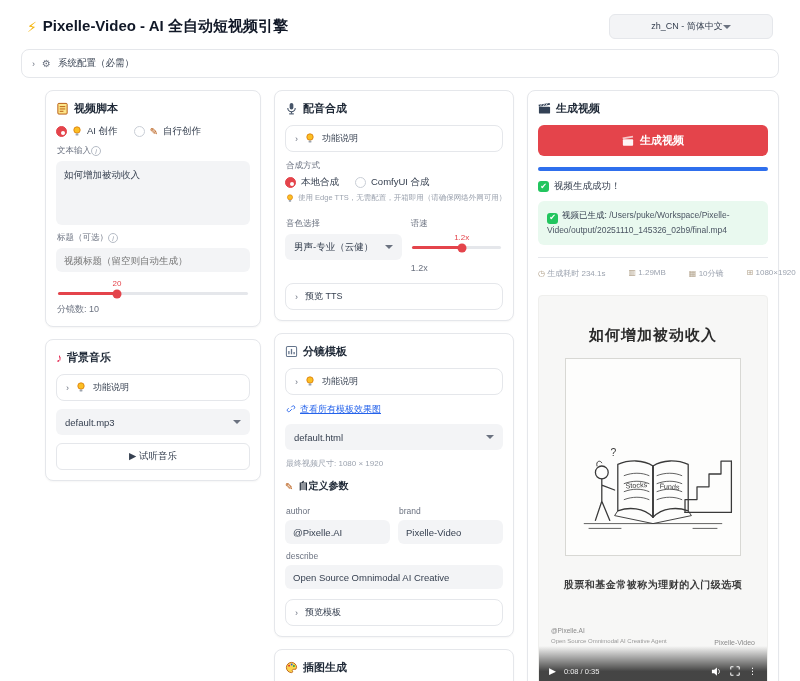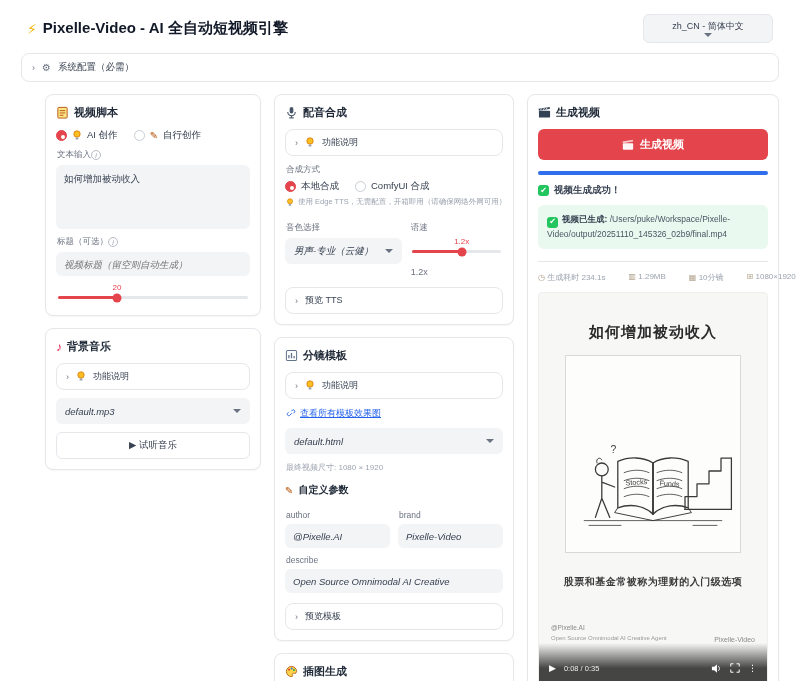--- a/index.html
+++ b/index.html
@@ -4,21 +4,21 @@
 <style>
   html,body{margin:0;padding:0;width:800px;height:681px;overflow:hidden;background:#ffffff;
     font-family:"Liberation Sans","DejaVu Sans",sans-serif;color:#1f2937;}
   *{box-sizing:border-box;}
   .page{padding:12px 21px 10px;}
   
   .topbar{display:flex;justify-content:space-between;align-items:center;margin:2px 6px 10px;}
   .app-title{font-size:15px;font-weight:bold;color:#111827;display:flex;align-items:center;gap:6px;}
   .bolt{color:#f5b40a;font-size:14px;}
   .lang-select{background:#f3f4f6;border:1px solid #e5e7eb;border-radius:6px;font-size:9px;
-    color:#374151;padding:5px 10px;width:130px;display:flex;justify-content:center;align-items:center;cursor:pointer;flex-direction:column;}
+    color:#374151;padding:5px 10px;width:164px;display:flex;justify-content:center;align-items:center;cursor:pointer;}
   
   .accordion{border:1px solid #e5e7eb;border-radius:8px;padding:7px 10px;font-size:9.5px;color:#374151;
     display:flex;gap:7px;align-items:center;margin-bottom:12px;background:#fff;cursor:pointer;}
   .chev{color:#6b7280;font-size:9px;}
   .gear{color:#6b7280;font-size:10px;}
   .mini-acc{border:1px solid #e5e7eb;border-radius:8px;padding:6px 9px;font-size:9px;color:#374151;
     display:flex;gap:7px;align-items:center;margin-bottom:8px;background:#fff;cursor:pointer;}
   
   .columns{display:flex;gap:13px;align-items:flex-start;}
   .col1{width:240px;flex:none;padding-left:24px;}
@@ -29,23 +29,23 @@
   .gtitle{font-size:11px;font-weight:bold;color:#1f2937;display:flex;align-items:center;gap:5px;margin-bottom:9px;}
   .gicon{width:13px;height:13px;flex:none;display:inline-flex;}
   
   .flabel{font-size:8.5px;color:#6b7280;margin:7px 1px 4px;display:flex;align-items:center;}
   .info{width:10px;height:10px;border:1px solid #b6bcc6;border-radius:50%;color:#9ca3af;font-size:7px;
     display:inline-flex;align-items:center;justify-content:center;font-style:italic;flex:none;}
   .info::before{content:"i";}
   .tbox{background:#f3f4f6;border:none;border-radius:6px;font-size:9.5px;padding:7px 8px;width:100%;
     color:#374151;font-family:inherit;resize:none;display:block;}
   textarea.tbox{height:64px;line-height:1.5;}
-  input.tbox{height:24px;font-style:italic;}
+  input.tbox{height:24px;}
   .drop{background:#f3f4f6;border-radius:6px;padding:0 9px;height:26px;font-size:9.5px;display:flex;
-    justify-content:space-between;align-items:center;color:#374151;cursor:pointer;font-style:italic;}
+    justify-content:space-between;align-items:center;color:#374151;cursor:pointer;}
   .caret{width:0;height:0;border-left:4px solid transparent;border-right:4px solid transparent;border-top:4px solid #6b7280;}
   
   .radrow{display:flex;gap:16px;align-items:center;margin-bottom:4px;font-size:9.5px;color:#374151;}
   .radio{width:11px;height:11px;border-radius:50%;border:1px solid #c9ced6;background:#fff;position:relative;flex:none;cursor:pointer;}
   .radio.sel{background:#e4444b;border-color:#e4444b;}
   .radio.sel::after{content:"";position:absolute;left:3.5px;top:3.5px;width:4px;height:4px;border-radius:50%;background:#fff;}
   .ritem{display:flex;align-items:center;gap:5px;cursor:pointer;justify-content:space-between;}
   
   .sliderwrap{position:relative;margin:20px 2px 6px;}
   .sliderval{position:absolute;top:-13px;font-size:8px;color:#e4444b;transform:translateX(-50%);}
@@ -62,28 +62,28 @@
   
   .half-row{display:flex;gap:8px;}
   .half{flex:1;min-width:0;}
   
   .linkrow{display:flex;align-items:center;gap:4px;margin:2px 1px 8px;}
   .bluelink{font-size:9px;color:#2563eb;text-decoration:underline;cursor:pointer;}
   .subhead{font-size:10px;font-weight:bold;color:#1f2937;display:flex;align-items:center;gap:5px;margin:10px 0 6px;}
   .pen{color:#b45309;font-size:10px;}
   
   .progress-blue{height:4px;background:#2f6fed;border-radius:3px;margin:11px 0 9px;}
-  .succrow{display:flex;align-items:center;gap:5px;font-size:9.5px;color:#374151;margin:4px 0 8px;font-weight:bold;}
+  .succrow{display:flex;align-items:center;gap:5px;font-size:9.5px;color:#374151;margin:4px 0 8px;}
   .chk{width:11px;height:11px;border-radius:3px;background:#22c55e;color:#fff;font-size:8px;display:inline-flex;
     align-items:center;justify-content:center;flex:none;}
   .chk::before{content:"✔";}
   .greenbox{background:#e9f9ef;border-radius:6px;padding:8px 9px;font-size:8.5px;color:#4b5563;line-height:1.6;margin-bottom:10px;}
-  .greenbox .lab{font-weight:bold;color:#374151;}
+  .greenbox .lab{font-weight:normal;color:#374151;}
   .divider{border-top:1px solid #e5e7eb;margin:12px 0 10px;}
-  .stats{display:flex;gap:23px;font-size:8px;color:#9ca3af;margin-bottom:9px;flex-wrap:nowrap;white-space:nowrap;justify-content:space-between;}
+  .stats{display:flex;gap:23px;font-size:8px;color:#9ca3af;margin-bottom:16px;flex-wrap:nowrap;white-space:nowrap;justify-content:space-between;}
   .stats span.g{color:#b0a089;}
   
   .player{position:relative;background:#f7f7f6;border-radius:4px;height:398px;overflow:hidden;border:1px solid #efefed;}
   .vtitle{text-align:center;font-size:15px;font-weight:bold;color:#2b2b2b;margin-top:30px;letter-spacing:1px;}
   .frame{width:176px;height:198px;border:1px solid #d8d8d4;margin:13px auto 0;background:#fdfdfc;
     display:flex;align-items:flex-end;justify-content:center;padding-bottom:6px;}
   .vsub{text-align:center;font-size:10px;font-weight:bold;color:#3a3a3a;margin-top:22px;letter-spacing:.5px;}
   .vfooter{position:absolute;left:12px;right:12px;bottom:46px;display:flex;justify-content:space-between;align-items:flex-end;}
   .vf-l{font-size:6px;color:#9a9a9a;line-height:1.7;}
   .vf-l .a{font-size:6.5px;color:#8a8a8a;}
@@ -165,20 +165,21 @@
         </div>
         <input class="tbox" placeholder="视频标题（留空则自动生成）" style="">
 
         <div class="sliderwrap">
           <span class="sliderval" style="left:31%">20</span>
           <div class="slider">
             <div class="sfill" style="width:31%"></div>
             <div class="knob" style="left:31%"></div>
           </div>
         </div>
+        <div class="small-gray">分镜数: 10</div>
       </div>
 
       <div class="group">
         <div class="gtitle">
           <span class="musical">♪</span>
           <span>背景音乐</span>
         </div>
         <div class="mini-acc">
           <span class="chev">›</span>
           <svg class="bulb-svg" width="10" height="11" viewBox="0 0 10 11">

